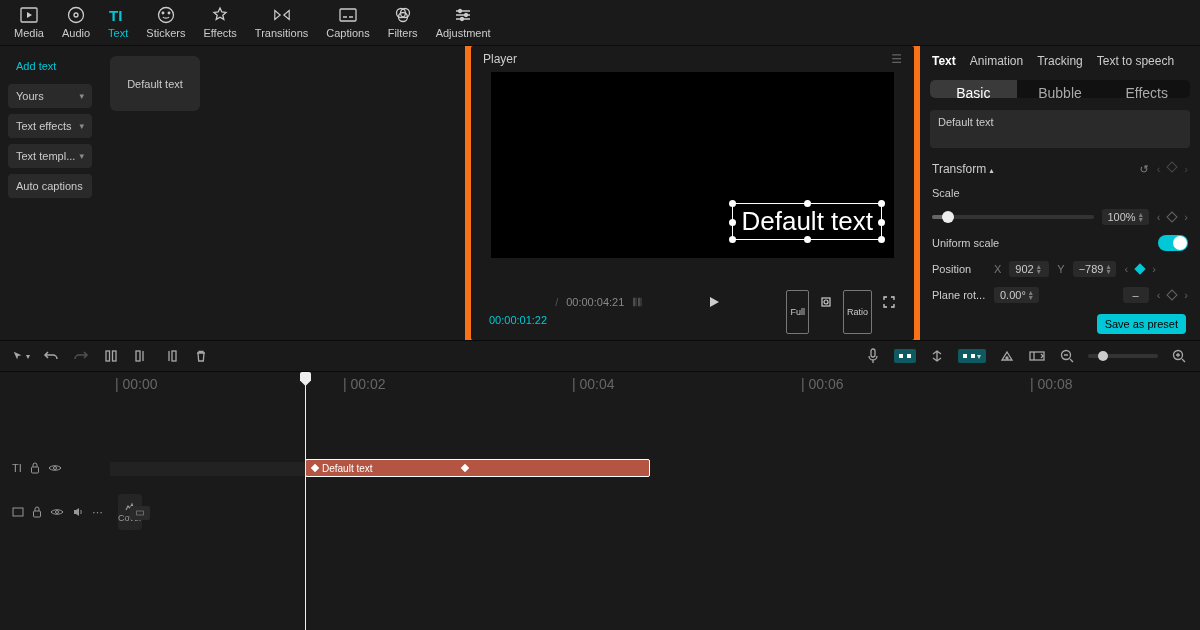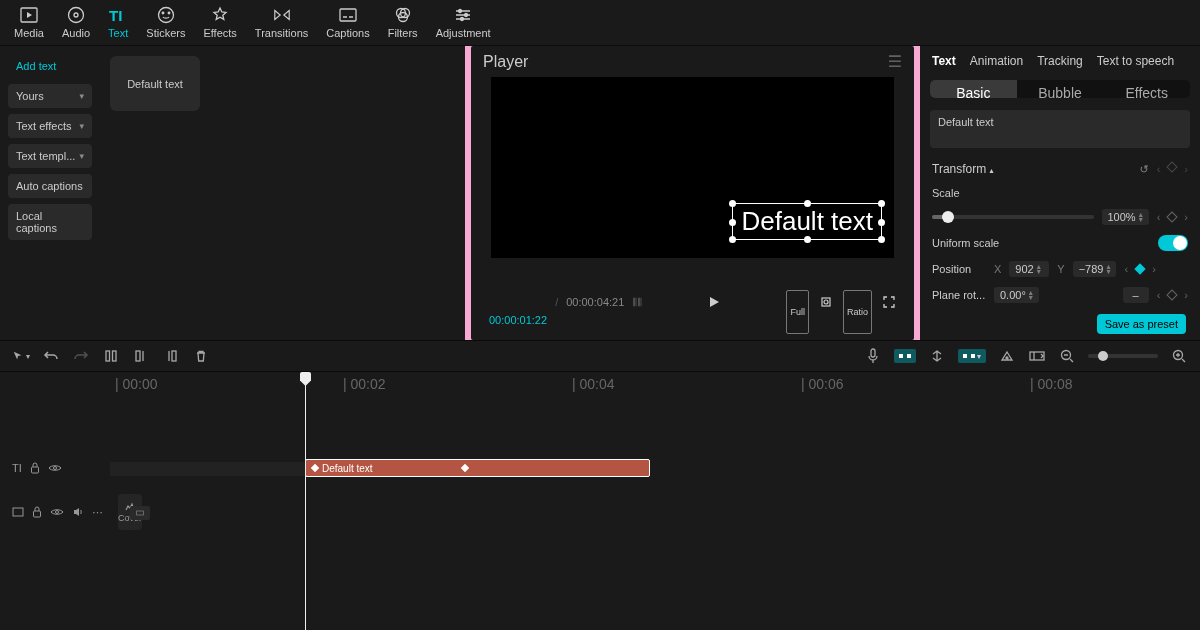--- a/index.html
+++ b/index.html
@@ -6,34 +6,34 @@
 body { background: #1a1a1a; color: #ccc; font-size: 12px; width: 1200px; height: 630px; overflow: hidden; }
 .app { display: flex; flex-direction: column; height: 100%; }
 
 
 .top-toolbar { display: flex; gap: 18px; padding: 6px 14px; background: #1a1a1a; border-bottom: 1px solid #0d0d0d; }
 .tool-item { display: flex; flex-direction: column; align-items: center; gap: 3px; cursor: pointer; color: #ccc; font-size: 11px; }
 .tool-item.active { color: #00c8d7; }
 .tool-item .ic { width: 18px; height: 18px; display: flex; align-items: center; justify-content: center; }
 
 
-.main-row { display: flex; height: 294px; gap: 6px; padding: 0 0 0 0; background: #f9a8d4; }
+.main-row { display: flex; height: 294px; gap: 6px; padding: 0 0 0 0; background: #f97316; }
 
 
 .left-panel { width: 465px; background: #1a1a1a; display: flex; }
 .left-sidebar { width: 100px; padding: 8px; display: flex; flex-direction: column; gap: 6px; }
 .side-btn { background: #2a2a2a; border-radius: 4px; padding: 6px 8px; font-size: 11px; color: #ccc; cursor: pointer; display: flex; justify-content: space-between; align-items: center; }
 .side-btn.accent { color: #00c8d7; background: transparent; font-weight: 500; }
 .side-btn .chev { font-size: 9px; opacity: .6; }
 .thumb-area { flex: 1; padding: 10px; }
 .text-thumb { width: 90px; height: 55px; background: #2a2a2a; border-radius: 6px; display: flex; align-items: center; justify-content: center; font-size: 11px; cursor: pointer; }
 
 
 .player-panel { flex: 1; background: #1a1a1a; display: flex; flex-direction: column; border-radius: 2px; }
-.player-head { display: flex; justify-content: space-between; align-items: flex-end; padding: 6px 12px; font-size: 16px; }
+.player-head { display: flex; justify-content: space-between; align-items: flex-start; padding: 6px 12px; font-size: 12px; }
 .player-head .ham { opacity:.4; cursor:pointer; }
 .player-stage { flex: 1; background: #000; margin: 0 20px 6px; position: relative; }
 .text-box { position: absolute; bottom: 18px; right: 12px; border: 1px solid #fff; padding: 2px 8px; color: #fff; font-family: Georgia, serif; font-size: 26px; }
 .handle { position: absolute; width: 7px; height: 7px; background: #fff; border-radius: 50%; }
 .h-tl { top:-4px; left:-4px; } .h-tr { top:-4px; right:-4px; } .h-bl { bottom:-4px; left:-4px; } .h-br { bottom:-4px; right:-4px; }
 .h-t { top:-4px; left:50%; margin-left:-3px;} .h-b{bottom:-4px; left:50%; margin-left:-3px;} .h-l{left:-4px; top:50%; margin-top:-3px;} .h-r{right:-4px; top:50%; margin-top:-3px;}
 .player-controls { display: flex; align-items: center; justify-content: space-between; padding: 6px 18px; font-size: 11px; }
 .pc-left { display:flex; align-items:center; gap:8px; }
 .tc-cur { color: #00c8d7; margin-top: 36px; }
 .tc-dur { color: #888; }
@@ -197,23 +197,20 @@
             <span>Text effects</span>
             <span class="chev">▾</span>
           </div>
         <div class="side-btn">
             <span>Text templ...</span>
             <span class="chev">▾</span>
           </div>
         <div class="side-btn">
             <span>Auto captions</span>
           </div>
-        <div class="side-btn">
-            <span>Local captions</span>
-          </div>
       </div>
       <div class="thumb-area">
         <div class="text-thumb">Default text</div>
       </div>
     </div>
 
     <div class="player-panel">
       <div class="player-head">
         <span>Player</span>
         <span class="ham">☰</span>

